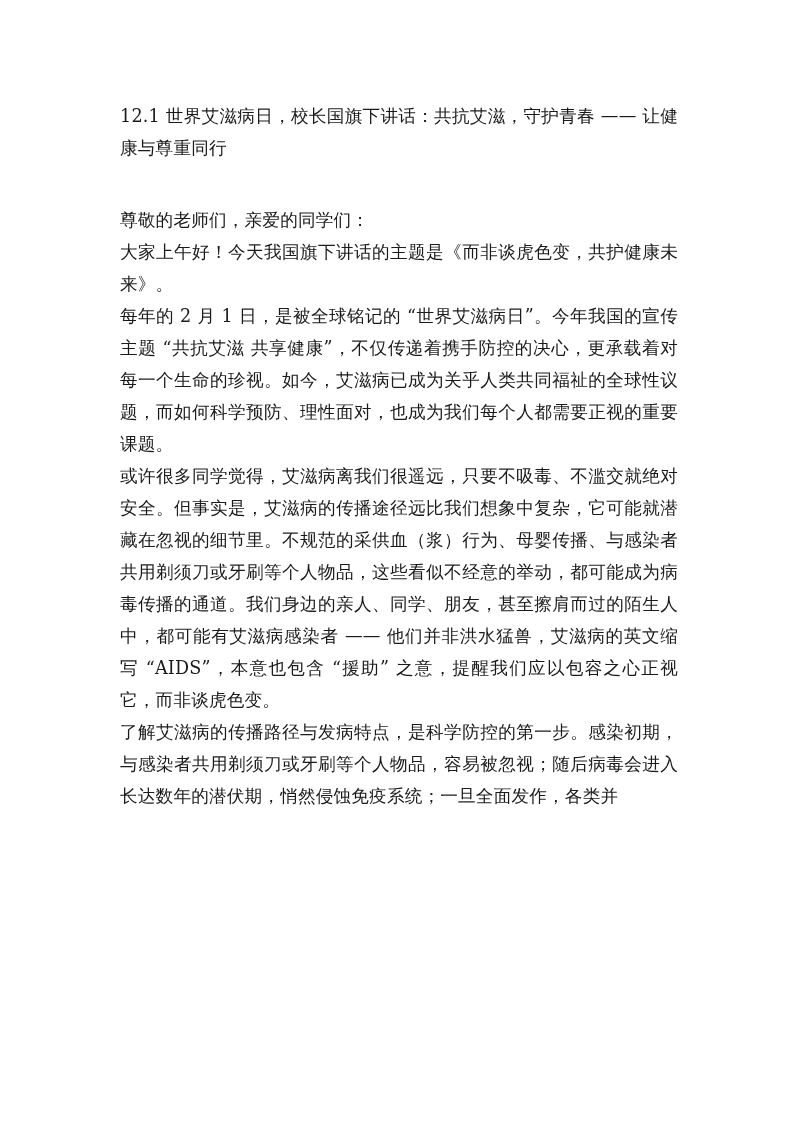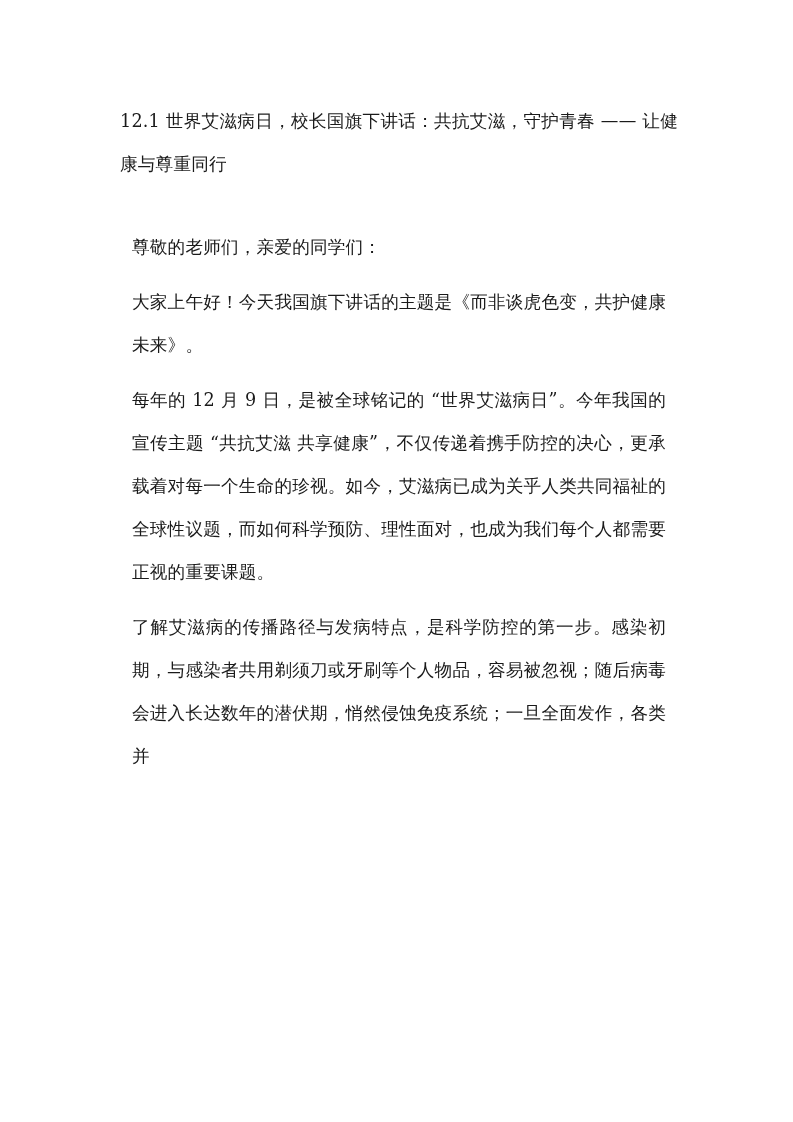--- a/index.html
+++ b/index.html
@@ -16,35 +16,36 @@
       color: #1a1a1a;
     }
     .page {
       position: absolute;
       left: 120px;
       top: 100px;
       width: 558px;
     }
     .line-block {
       font-size: 17.6px;
-      line-height: 43px;
+      line-height: 32px;
       text-align: justify;
       text-justify: inter-character;
       margin: 0;
       letter-spacing: 0.2px;
     }
     .title {
       margin-bottom: 40px;
     }
     .para {
-      margin: 12px;
+      margin: 0;
     }
   </style>
 </head>
 <body>
 
 <div class="page">
   <p class="line-block title">12.1 世界艾滋病日，校长国旗下讲话：共抗艾滋，守护青春 —— 让健康与尊重同行</p>
   <p class="line-block para">尊敬的老师们，亲爱的同学们：</p>
   <p class="line-block para">大家上午好！今天我国旗下讲话的主题是《而非谈虎色变，共护健康未来》。</p>
-  <p class="line-block para">每年的 12 月 9 日，是被全球铭记的 “世界艾滋病日”。今年我国的宣传主题 “共抗艾滋 共享健康”，不仅传递着携手防控的决心，更承载着对每一个生命的珍视。如今，艾滋病已成为关乎人类共同福祉的全球性议题，而如何科学预防、理性面对，也成为我们每个人都需要正视的重要课题。</p>
+  <p class="line-block para">每年的 2 月 1 日，是被全球铭记的 “世界艾滋病日”。今年我国的宣传主题 “共抗艾滋 共享健康”，不仅传递着携手防控的决心，更承载着对每一个生命的珍视。如今，艾滋病已成为关乎人类共同福祉的全球性议题，而如何科学预防、理性面对，也成为我们每个人都需要正视的重要课题。</p>
+  <p class="line-block para">或许很多同学觉得，艾滋病离我们很遥远，只要不吸毒、不滥交就绝对安全。但事实是，艾滋病的传播途径远比我们想象中复杂，它可能就潜藏在忽视的细节里。不规范的采供血（浆）行为、母婴传播、与感染者共用剃须刀或牙刷等个人物品，这些看似不经意的举动，都可能成为病毒传播的通道。我们身边的亲人、同学、朋友，甚至擦肩而过的陌生人中，都可能有艾滋病感染者 —— 他们并非洪水猛兽，艾滋病的英文缩写 “AIDS”，本意也包含 “援助” 之意，提醒我们应以包容之心正视它，而非谈虎色变。</p>
   <p class="line-block para">了解艾滋病的传播路径与发病特点，是科学防控的第一步。感染初期，与感染者共用剃须刀或牙刷等个人物品，容易被忽视；随后病毒会进入长达数年的潜伏期，悄然侵蚀免疫系统；一旦全面发作，各类并</p>
 </div>
 
 </body></html>

